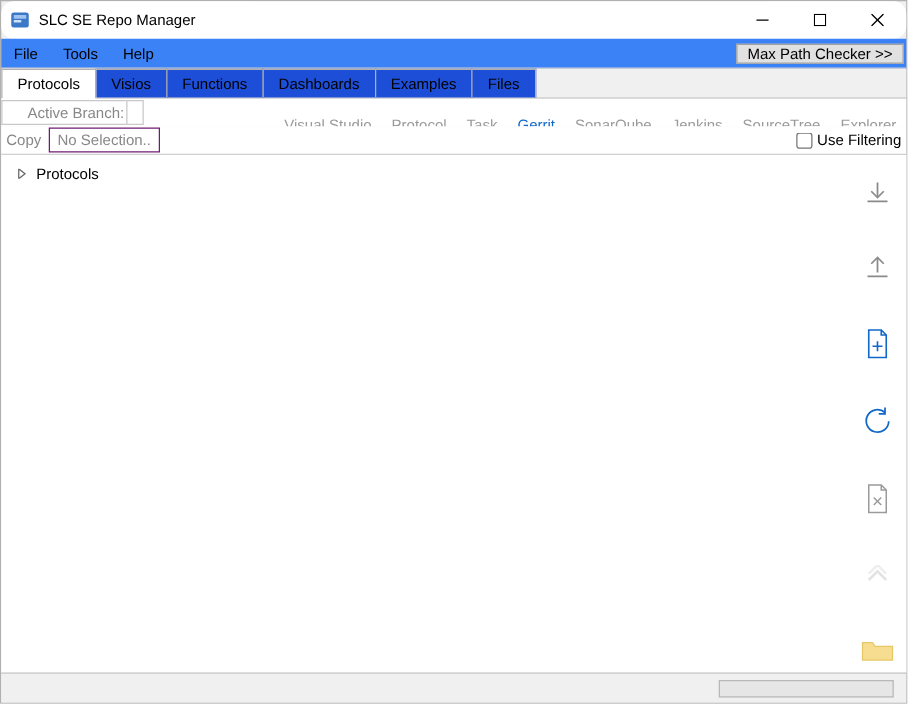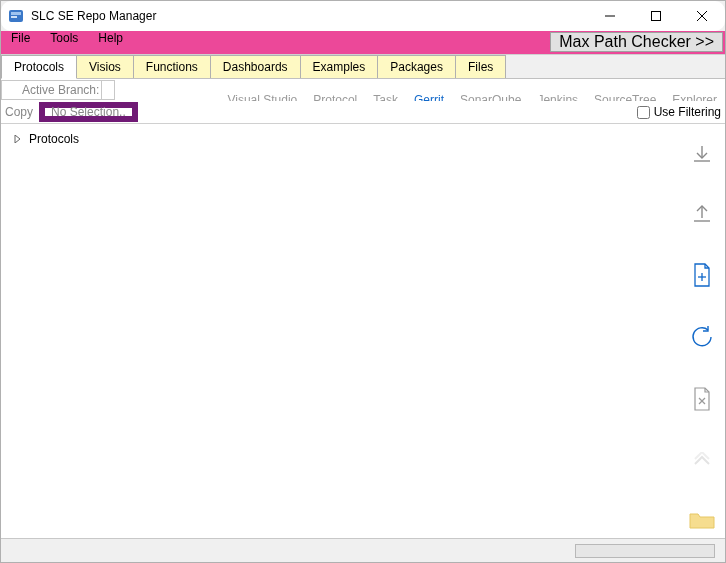--- a/index.html
+++ b/index.html
@@ -6,39 +6,39 @@
 html, body { width: 726px; height: 563px; background: #fff; overflow: hidden; }
 
 .window { width: 726px; height: 563px; border: 1px solid #b0b0b0; display: flex; flex-direction: column; background: #f0f0f0; }
 
 .titlebar { height: 30px; display: flex; align-items: center; background: #fff; border-radius: 10px; }
 .titlebar .app-icon { width: 18px; height: 18px; margin: 0 6px; }
 .titlebar .title { flex: 0 0 auto; color: #000; }
 .titlebar .spacer { flex: 1; }
 .titlebar .ctrl { width: 46px; height: 30px; display: flex; align-items: center; justify-content: center; }
 
-.menubar { height: 24px; display: flex; align-items: flex-start; background: #ec4899; border-bottom: 1px solid #d0d0d0; }
+.menubar { height: 24px; display: flex; align-items: center; background: #3b82f6; border-bottom: 1px solid #d0d0d0; }
 .menubar .menu-item { padding: 0 10px; display: flex; align-items: center; color: #000; }
 .menubar .spacer { flex: 1; }
-.menubar .maxpath { padding: 0 8px; display: flex; align-items: center; border: 1px solid #a0a0a0; background: #e1e1e1; margin: 1px 2px; font-size: 16px; }
+.menubar .maxpath { padding: 0 8px; display: flex; align-items: center; border: 1px solid #a0a0a0; background: #e1e1e1; margin: 1px 2px; font-size: 12px; }
 
 .tabstrip { height: 24px; display: flex; align-items: stretch; background: #f0f0f0; border-bottom: 1px solid #c0c0c0; }
-.tab { padding: 0 12px; display: flex; align-items: center; border: 1px solid #b0b0b0; border-bottom: none; background: #fef9c3; margin-right: -1px; position: relative; }
+.tab { padding: 0 12px; display: flex; align-items: center; border: 1px solid #b0b0b0; border-bottom: none; background: #1d4ed8; margin-right: -1px; position: relative; }
 .tab.active { background: #fff; z-index: 2; border-bottom: 1px solid #fff; margin-bottom: -1px; }
 
 .subbar { height: 22px; display: flex; align-items: center; background: #fff; border-bottom: 0; }
 .subbar .branch-lbl { color: #888; padding: 0 2px 0 20px; border: 1px solid #c8c8c8; border-right: none; height: 20px; display: flex; align-items: center; background: #fff; }
 .subbar .branch-box { width: 14px; height: 20px; border: 1px solid #c8c8c8; background: #fff; }
 .subbar .spacer { flex: 1; }
 .subbar .link { color: #9a9a9a; padding: 0 8px; cursor: pointer; margin-top: 20px; }
 .subbar .link.active { color: #1168c9; }
 
 .subbar2 { height: 22px; display: flex; align-items: center; background: #fff; }
 .subbar2 .copy-lbl { color: #888; padding: 0 6px 0 4px; }
-.subbar2 .nosel { border: 6px solid #701a75; height: 20px; padding: 0 6px; display: flex; align-items: center; color: #888; }
+.subbar2 .nosel { border: 1px solid #701a75; height: 20px; padding: 0 6px; display: flex; align-items: center; color: #888; }
 .subbar2 .spacer { flex: 1; }
 .subbar2 .filter { display: flex; align-items: center; padding-right: 4px; color: #000; }
 .subbar2 .filter input { margin-right: 4px; width: 13px; height: 13px; }
 
 .content { flex: 1; display: flex; background: #fff; border-top: 1px solid #d0d0d0; min-height: 0; }
 .tree { flex: 1; border-right: 0; padding: 6px 4px; overflow: auto; }
 .tree .node { display: flex; align-items: center; color: #000; padding: 2px 8px; }
 .tree .node .caret { width: 10px; height: 10px; margin-right: 6px; display: flex; align-items: center; justify-content: center; }
 
 .sidetools { width: 46px; display: flex; flex-direction: column; align-items: center; padding-top: 18px; gap: 36px; background: #fff; }
@@ -90,21 +90,20 @@
     <span class="spacer"></span>
     <div class="maxpath">Max Path Checker &gt;&gt;</div>
   </div>
 
   <div class="tabstrip">
     <div class="tab active">Protocols</div>
     <div class="tab">Visios</div>
     <div class="tab">Functions</div>
     <div class="tab">Dashboards</div>
     <div class="tab">Examples</div>
-    <div class="tab">Packages</div>
     <div class="tab">Files</div>
   </div>
 
   <div class="subbar">
     <span class="branch-lbl">Active Branch:</span>
     <span class="branch-box"></span>
     <span class="spacer"></span>
     <span class="link">Visual Studio</span>
     <span class="link">Protocol</span>
     <span class="link">Task</span>

